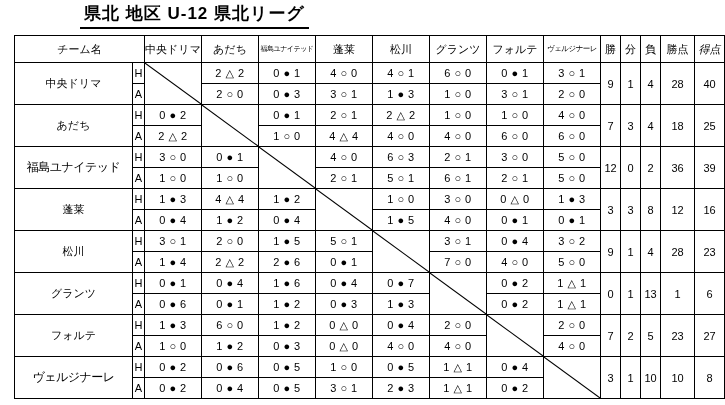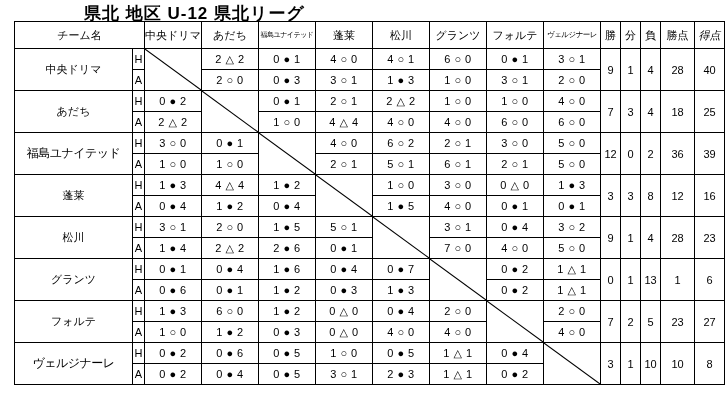--- a/index.html
+++ b/index.html
@@ -20,21 +20,21 @@
     font-weight:bold;
     letter-spacing:1px;
     border-bottom:2px solid #000;
     padding:0 4px 2px 4px;
     white-space:nowrap;
   }
 
   
   .tbl-wrap{
     position:absolute;
-    left:14px;top:21px;
+    left:14px;top:35px;
     width:697px;
   }
   table.standings{
     border-collapse:collapse;
     table-layout:fixed;
     width:697px;
     background:#fff;
   }
   table.standings td, table.standings th{
     border:1px solid #000;
@@ -224,21 +224,21 @@
             <td class="team long" rowspan="2">福島ユナイテッド</td>
             <td class="ha">H</td>
             <td class="res">3 ○ 0</td>
             <td class="res">0 ● 1</td>
             <td class="res diag" rowspan="2">
               <svg class="slash" viewBox="0 0 57 40" preserveAspectRatio="none">
                 <line x1="0" y1="0" x2="57" y2="40" stroke="#000" stroke-width="1"></line>
               </svg>
             </td>
             <td class="res">4 ○ 0</td>
-            <td class="res">6 ○ 2</td>
+            <td class="res">6 ○ 3</td>
             <td class="res">2 ○ 1</td>
             <td class="res">3 ○ 0</td>
             <td class="res">5 ○ 0</td>
             <td class="stat" rowspan="2">12</td>
             <td class="stat" rowspan="2">0</td>
             <td class="stat" rowspan="2">2</td>
             <td class="pts" rowspan="2">36</td>
             <td class="stat" rowspan="2">39</td>
             <td class="stat" rowspan="2">8</td>
           </tr>

